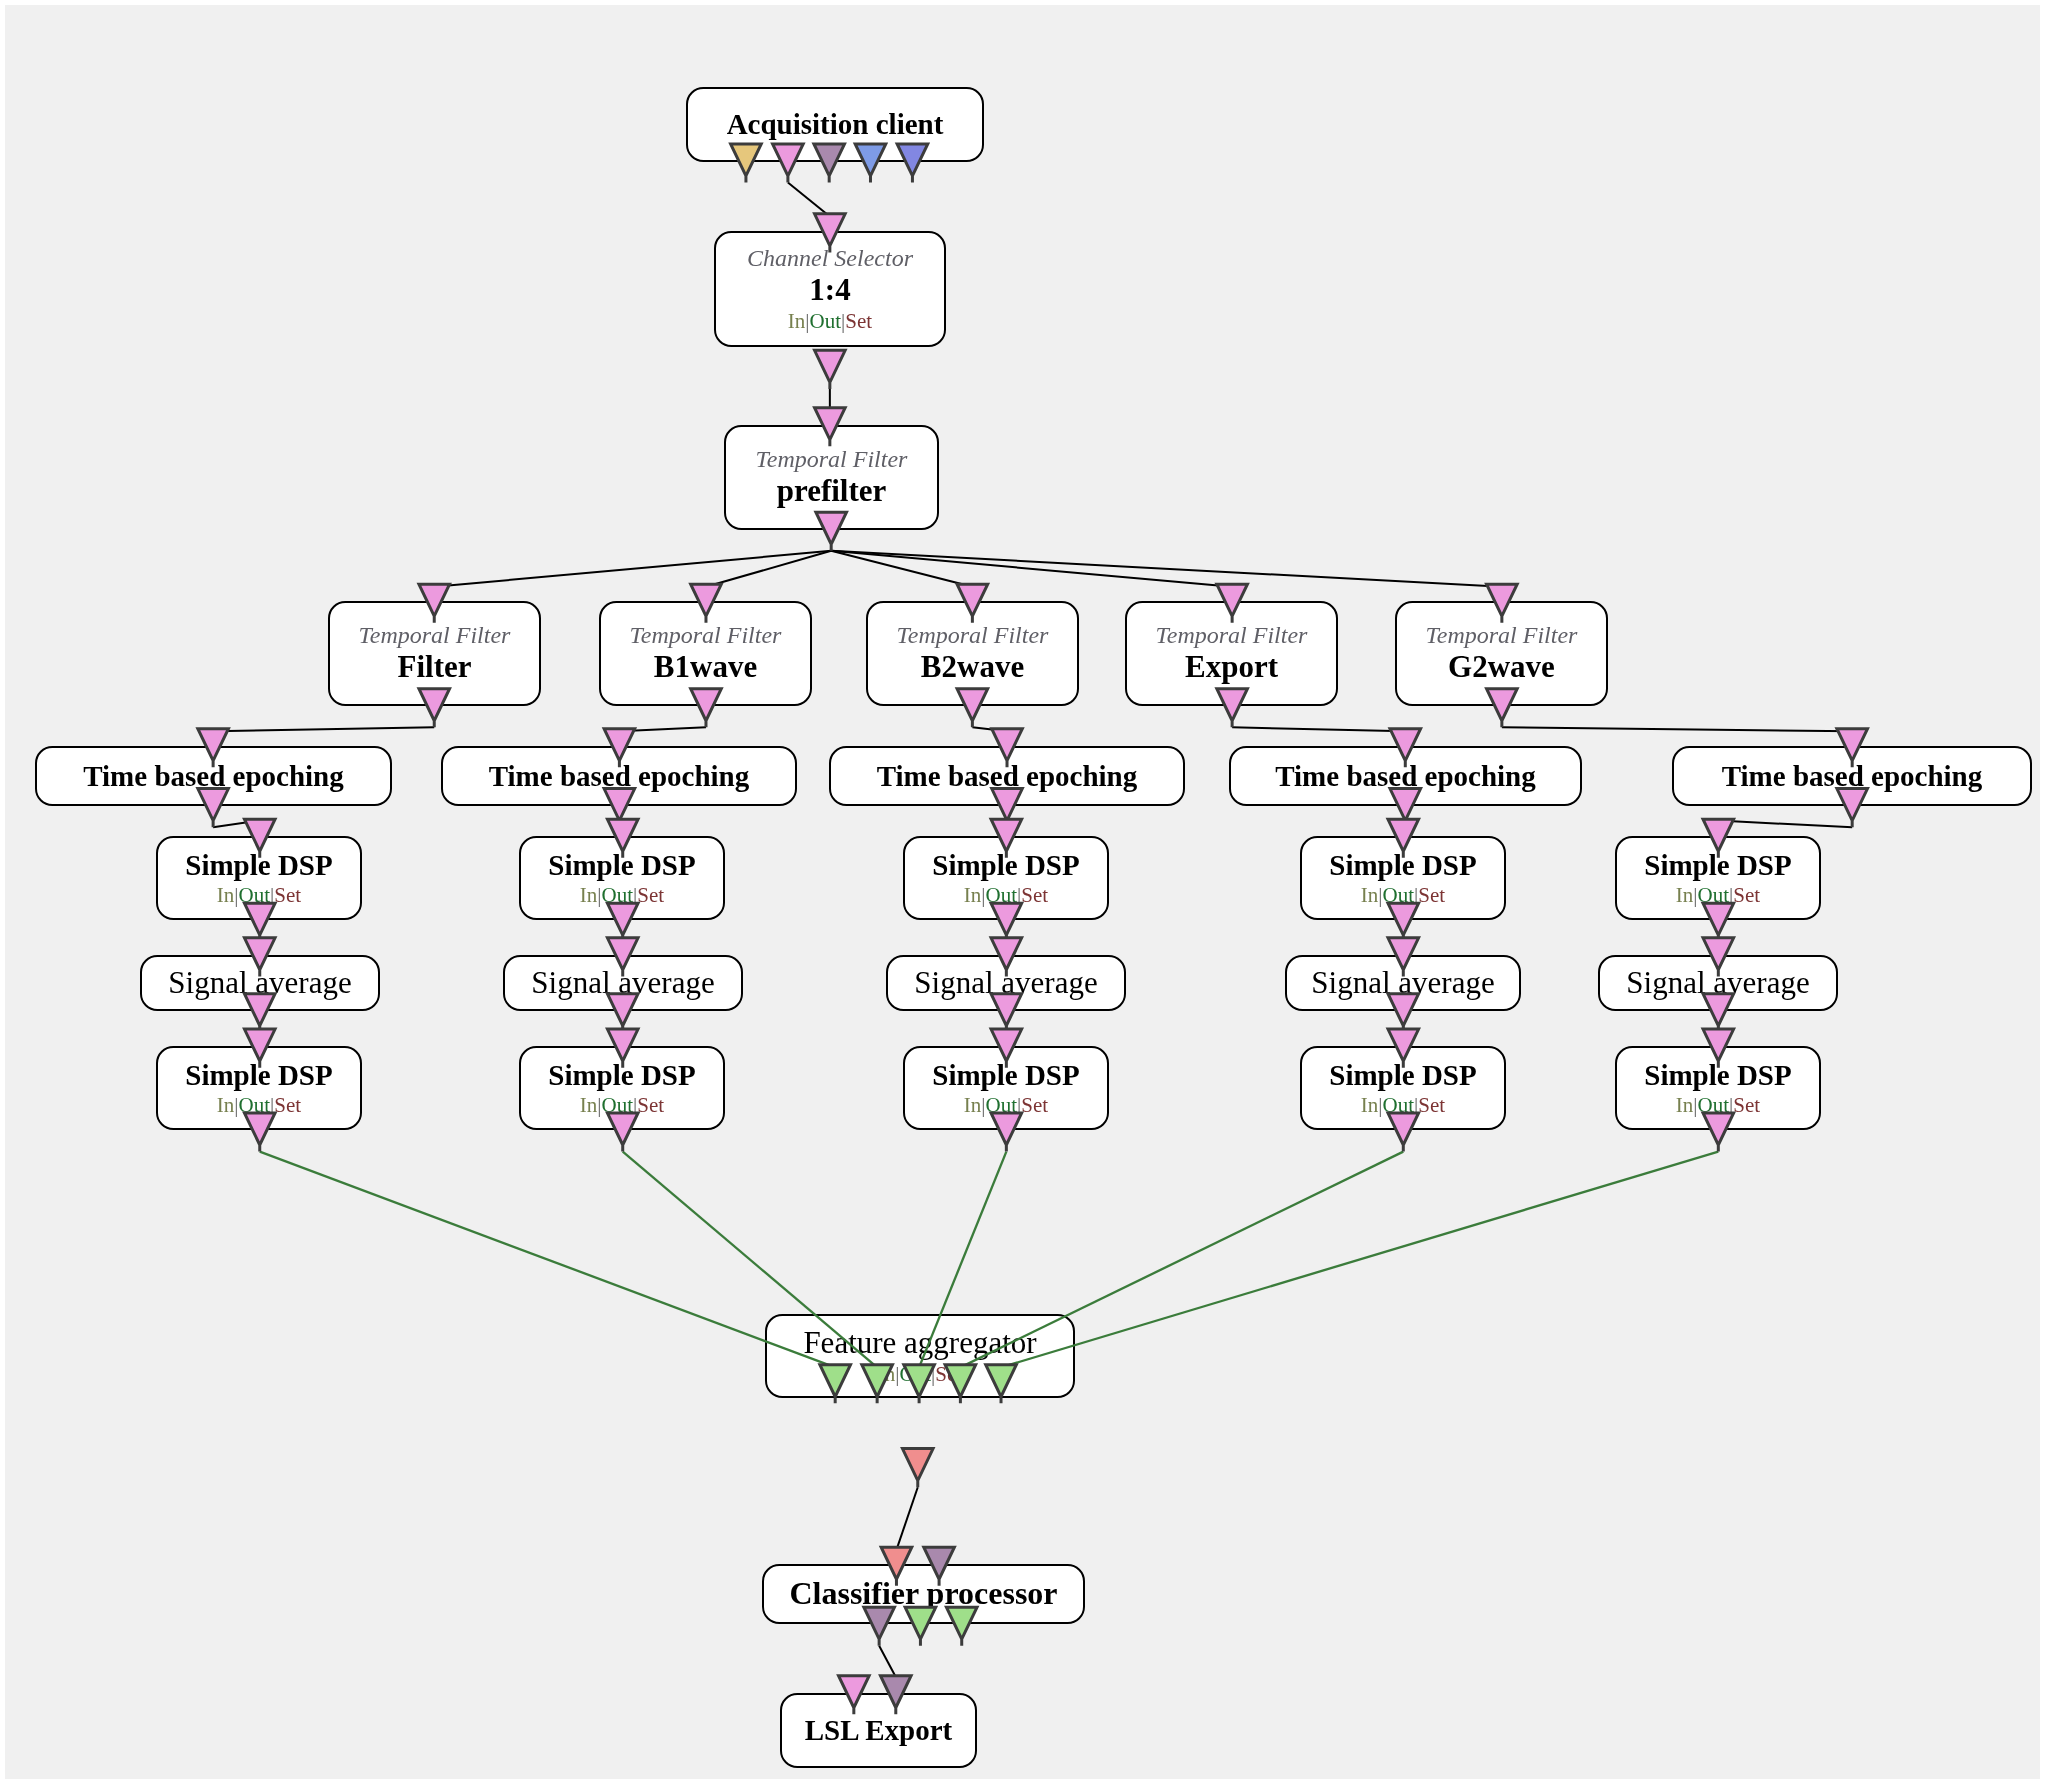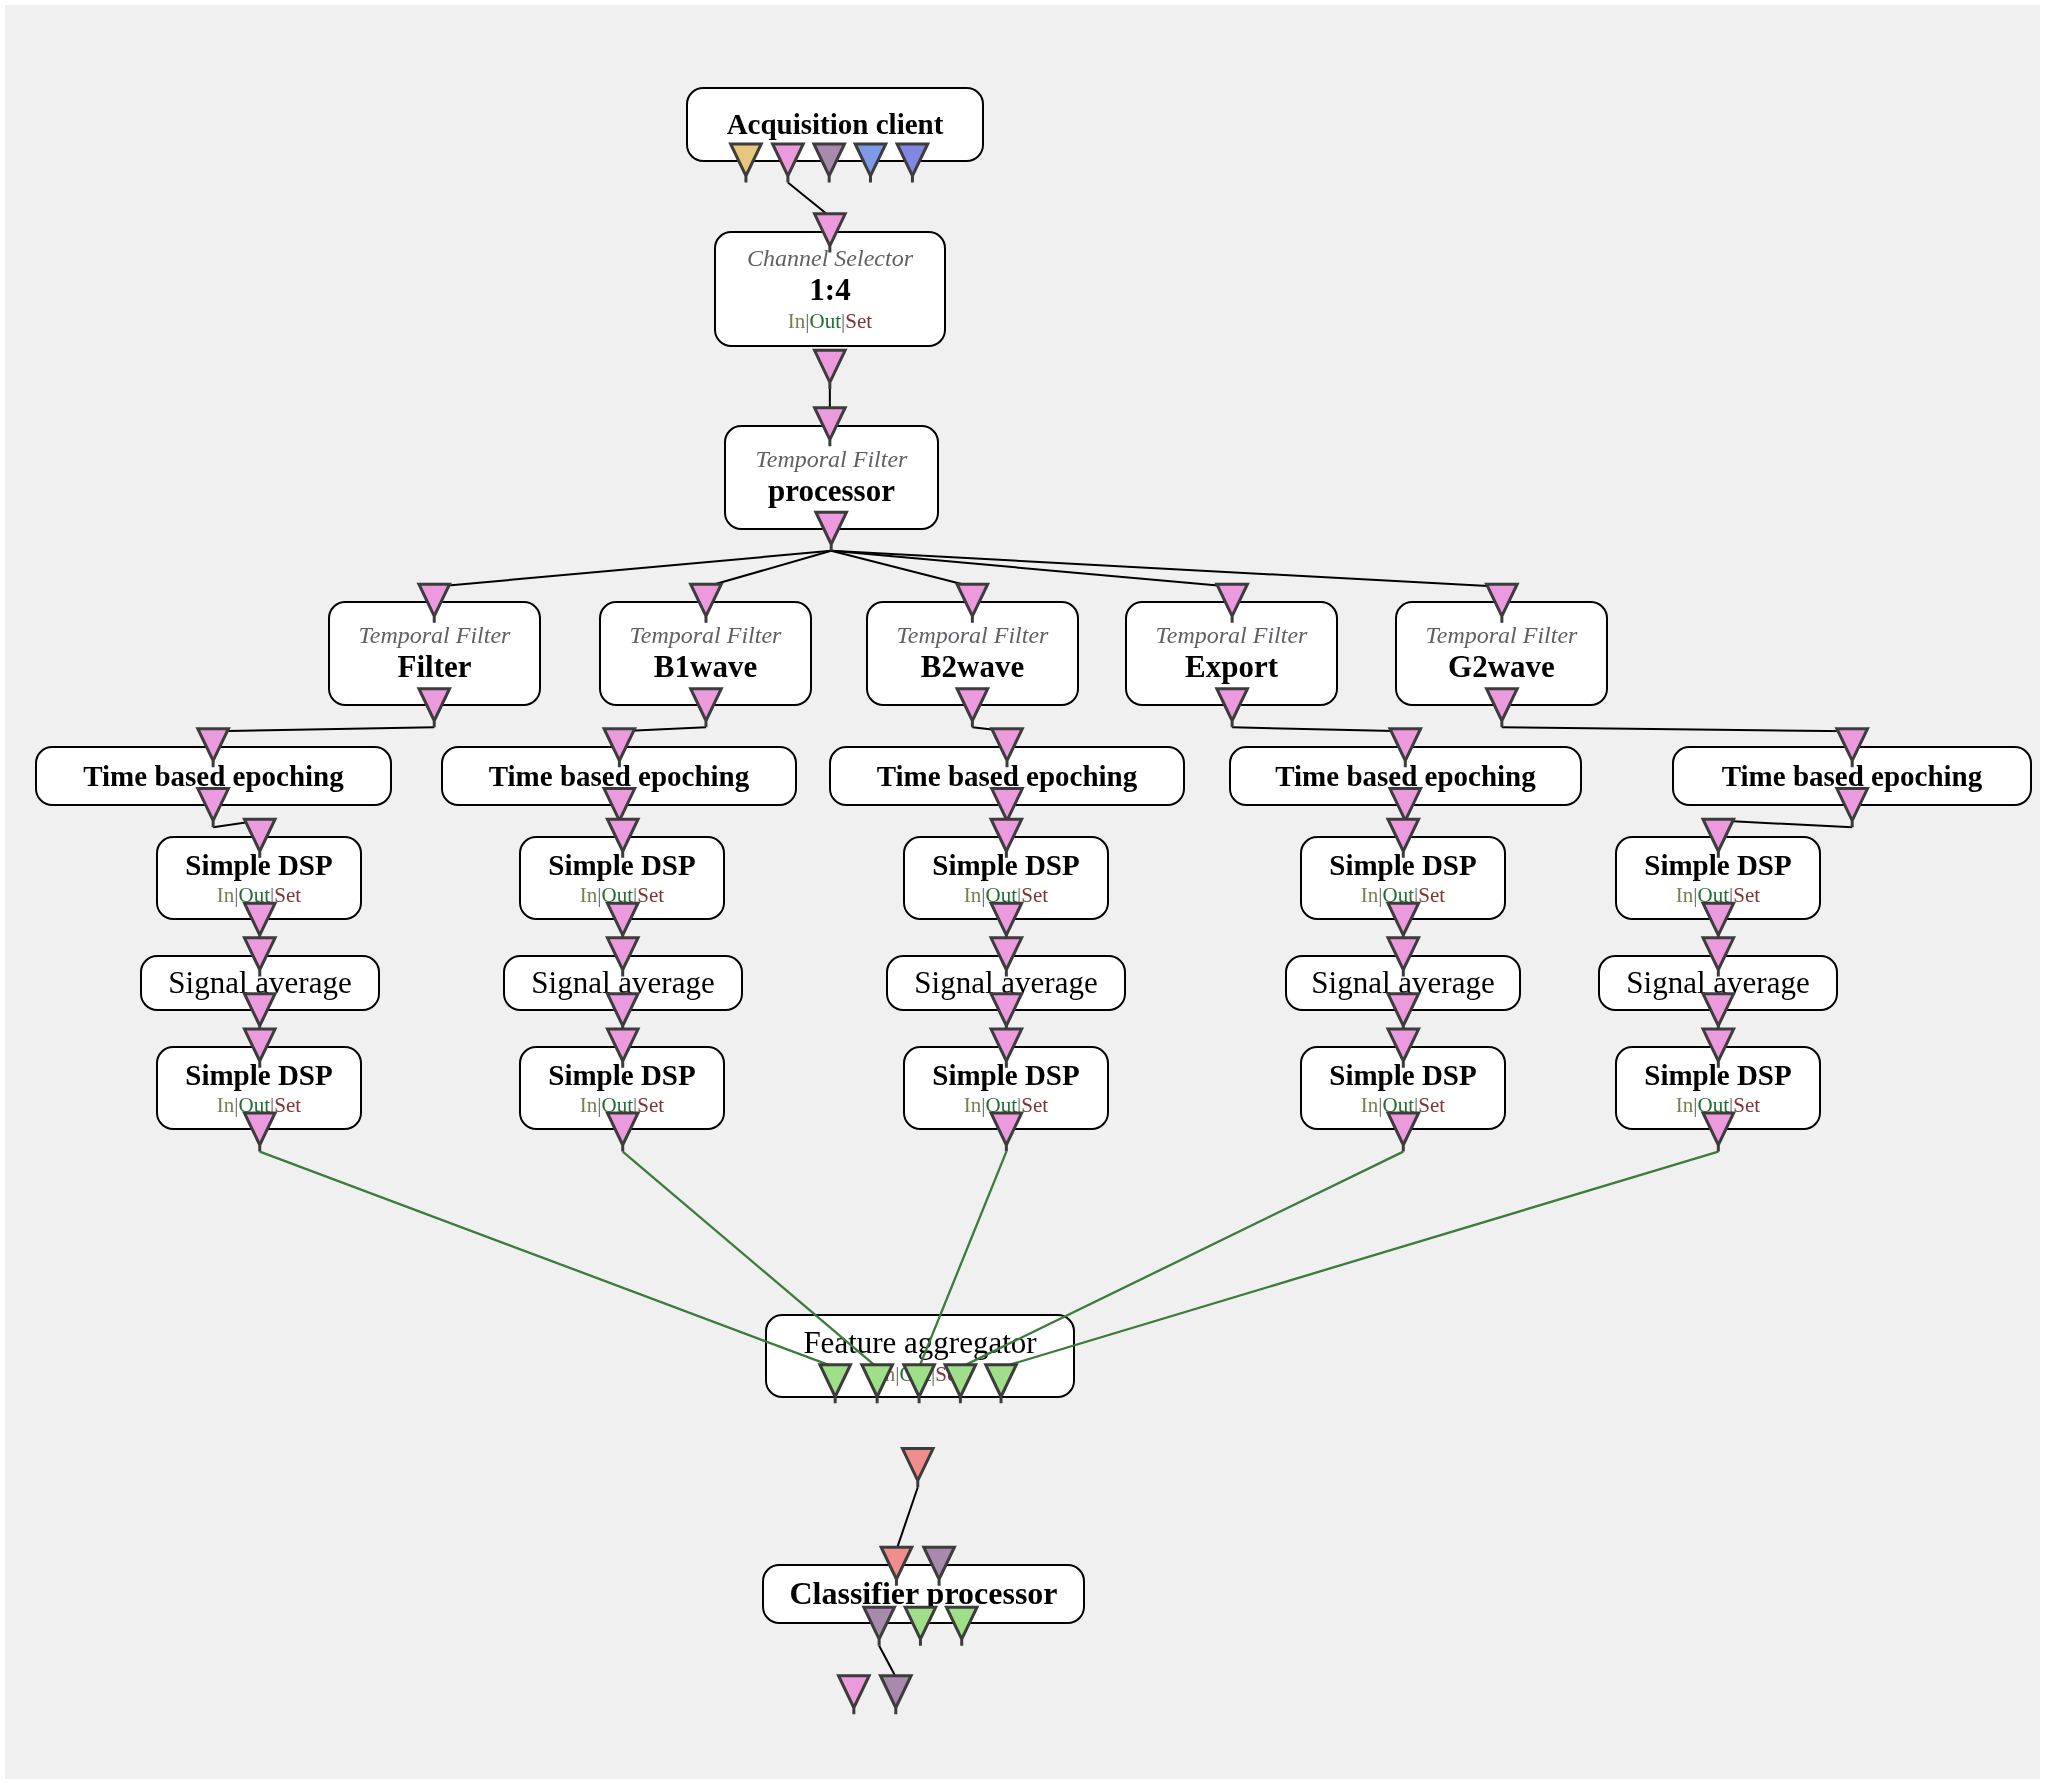--- a/index.html
+++ b/index.html
@@ -43,21 +43,21 @@
   </div>
 
   <div class="box" style="left:714px;top:231px;width:232px;height:116px">
     <div class="t-type">Channel Selector</div>
     <div class="t-name">1:4</div>
     <div class="t-ports"><span class="pin">In</span><span class="psep">|</span><span class="pout">Out</span><span class="psep">|</span><span class="pset">Set</span></div>
   </div>
 
   <div class="box" style="left:724px;top:425px;width:215px;height:105px">
     <div class="t-type">Temporal Filter</div>
-    <div class="t-name">processor</div>
+    <div class="t-name">prefilter</div>
   </div>
 
   <div class="box" style="left:328px;top:601px;width:213px;height:105px">
     <div class="t-type">Temporal Filter</div>
     <div class="t-name">Filter</div>
   </div>
   <div class="box" style="left:599px;top:601px;width:213px;height:105px">
     <div class="t-type">Temporal Filter</div>
     <div class="t-name">B1wave</div>
   </div>
@@ -150,20 +150,23 @@
 
   <div class="box" style="left:765px;top:1314px;width:310px;height:84px">
     <div class="t-light">Feature aggregator</div>
     <div class="t-ports"><span class="pin">In</span><span class="psep">|</span><span class="pout">Out</span><span class="psep">|</span><span class="pset">Set</span></div>
   </div>
 
   <div class="box" style="left:762px;top:1564px;width:323px;height:60px">
     <div class="t-main s42">Classifier processor</div>
   </div>
 
+  <div class="box" style="left:780px;top:1693px;width:197px;height:75px">
+    <div class="t-main">LSL Export</div>
+  </div>
 
   <svg class="layer" width="2046" height="1785" viewBox="0 0 3072 2680">
 
     <path class="lk" d="M1183 274 L1246 325"></path>
     <path class="lk" d="M1246 584 L1246 616"></path>
     <path class="lk" d="M1248 827 L652 881"></path>
     <path class="lk" d="M1248 827 L1060 881"></path>
     <path class="lk" d="M1248 827 L1460 881"></path>
     <path class="lk" d="M1248 827 L1850 881"></path>
     <path class="lk" d="M1248 827 L2255 881"></path>

